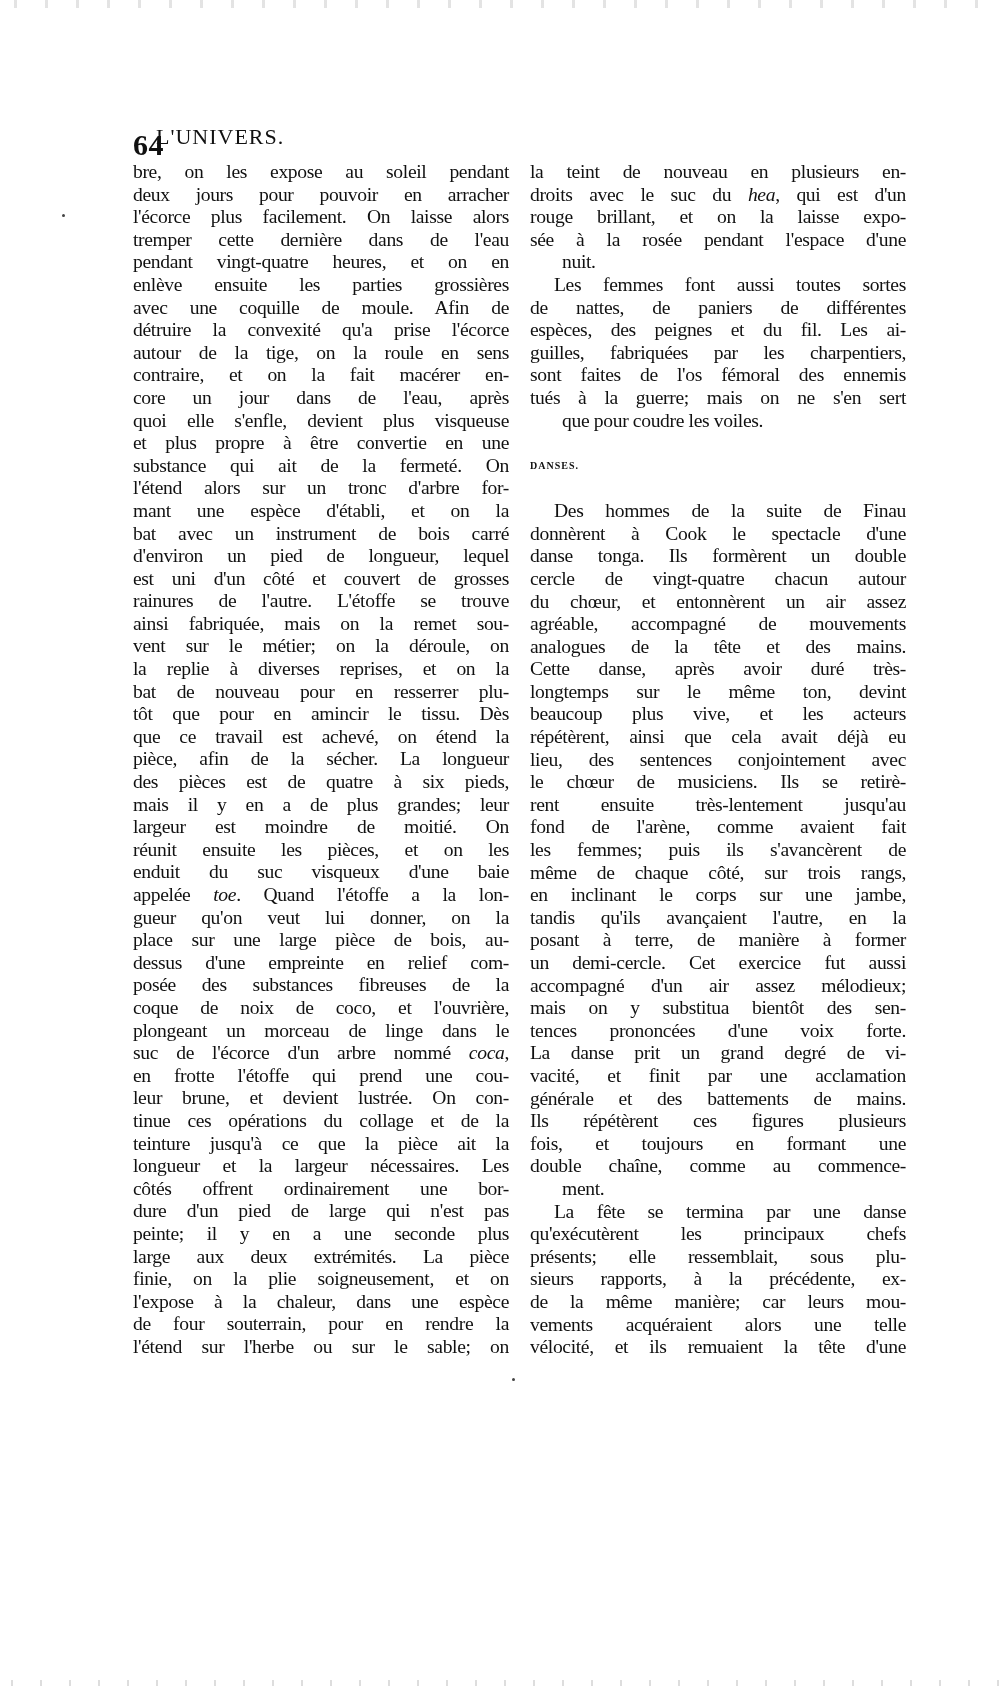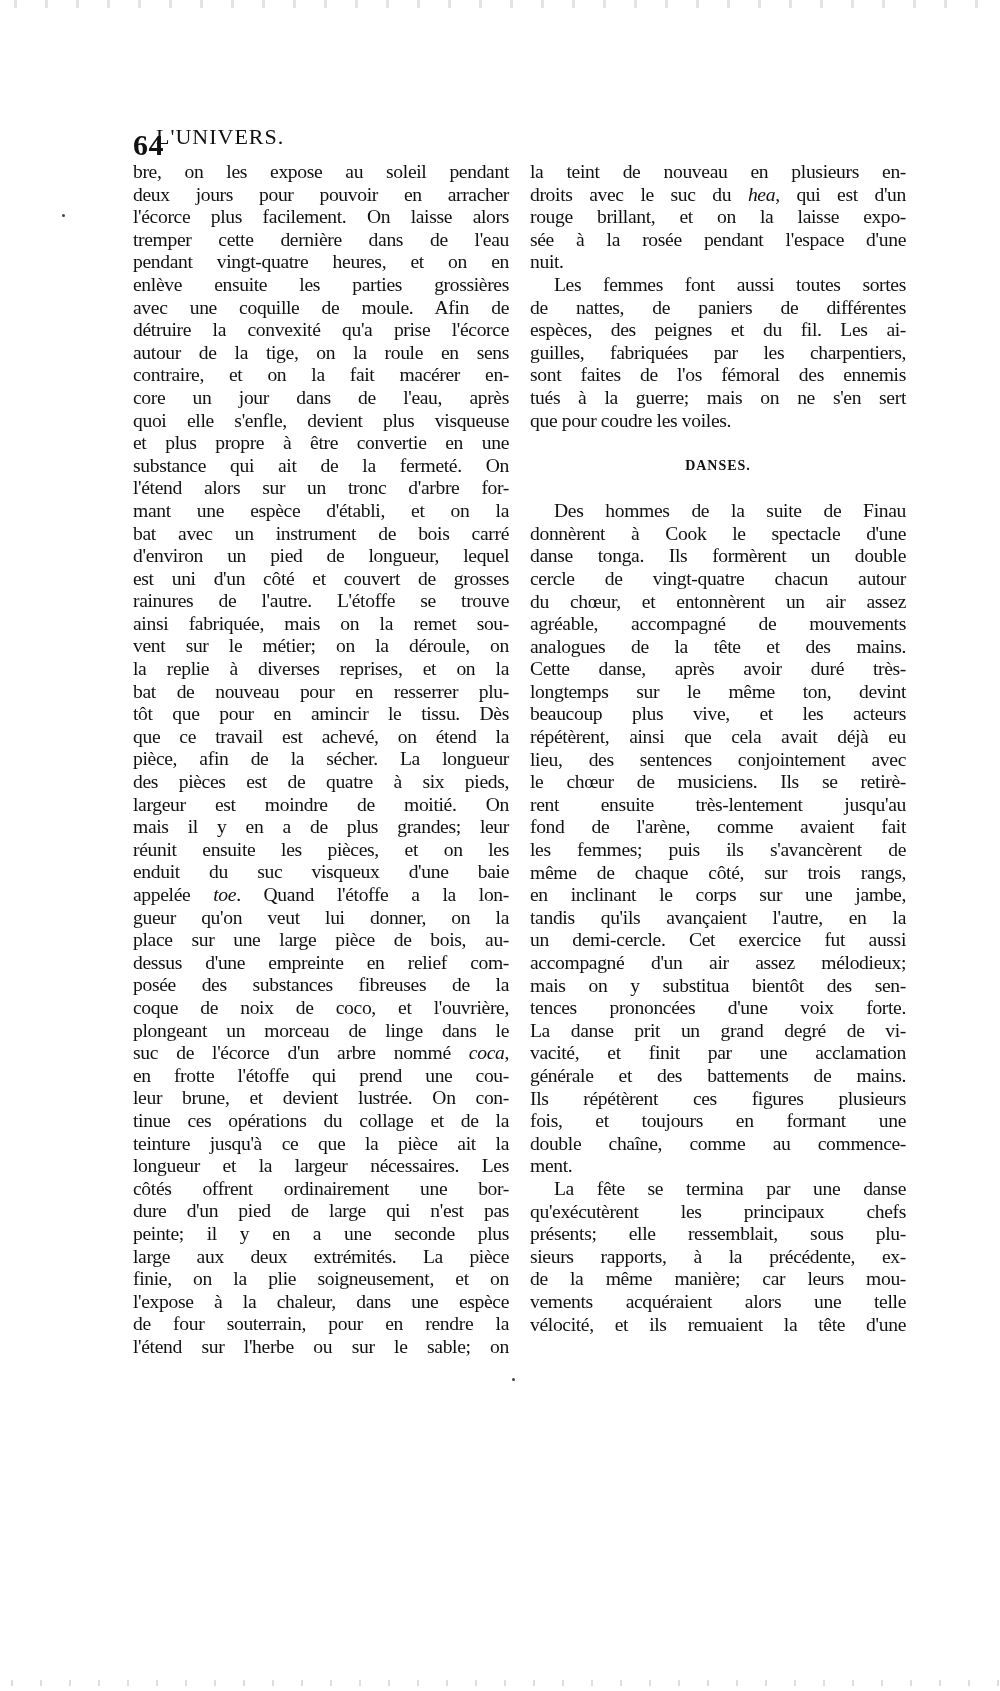--- a/index.html
+++ b/index.html
@@ -68,29 +68,29 @@
     font-size: 19.6px;
     text-align: justify;
     text-align-last: justify;
     white-space: nowrap;
     overflow: visible;
     letter-spacing: -0.35px;
     word-spacing: 0px;
   }
   .line.last {
     text-align-last: left;
+    margin-left: 32px;
   }
   .line.indent {
     padding-left: 24px;
   }
   .section-heading {
     height: 68px;
     line-height: 68px;
-    text-align: center;
-    font-size: 14px;
+    font-size: 10px;
     font-weight: bold;
     letter-spacing: 1px;
   }
   .margin-dot {
     position: absolute;
     width: 3px;
     height: 3px;
     background: #444;
     border-radius: 50%;
   }
@@ -128,22 +128,22 @@
     <div class="line">est uni d'un côté et couvert de grosses</div>
     <div class="line">rainures de l'autre. L'étoffe se trouve</div>
     <div class="line">ainsi fabriquée, mais on la remet sou-</div>
     <div class="line">vent sur le métier; on la déroule, on</div>
     <div class="line">la replie à diverses reprises, et on la</div>
     <div class="line">bat de nouveau pour en resserrer plu-</div>
     <div class="line">tôt que pour en amincir le tissu. Dès</div>
     <div class="line">que ce travail est achevé, on étend la</div>
     <div class="line">pièce, afin de la sécher. La longueur</div>
     <div class="line">des pièces est de quatre à six pieds,</div>
+    <div class="line">mais il y en a de plus grandes; leur</div>
     <div class="line">largeur est moindre de moitié. On</div>
-    <div class="line">mais il y en a de plus grandes; leur</div>
     <div class="line">réunit ensuite les pièces, et on les</div>
     <div class="line">enduit du suc visqueux d'une baie</div>
     <div class="line">appelée <em>toe</em>. Quand l'étoffe a la lon-</div>
     <div class="line">gueur qu'on veut lui donner, on la</div>
     <div class="line">place sur une large pièce de bois, au-</div>
     <div class="line">dessus d'une empreinte en relief com-</div>
     <div class="line">posée des substances fibreuses de la</div>
     <div class="line">coque de noix de coco, et l'ouvrière,</div>
     <div class="line">plongeant un morceau de linge dans le</div>
     <div class="line">suc de l'écorce d'un arbre nommé <em>coca</em>,</div>
@@ -193,20 +193,21 @@
       <div class="line">beaucoup plus vive, et les acteurs</div>
       <div class="line">répétèrent, ainsi que cela avait déjà eu</div>
       <div class="line">lieu, des sentences conjointement avec</div>
       <div class="line">le chœur de musiciens. Ils se retirè-</div>
       <div class="line">rent ensuite très-lentement jusqu'au</div>
       <div class="line">fond de l'arène, comme avaient fait</div>
       <div class="line">les femmes; puis ils s'avancèrent de</div>
       <div class="line">même de chaque côté, sur trois rangs,</div>
       <div class="line">en inclinant le corps sur une jambe,</div>
       <div class="line">tandis qu'ils avançaient l'autre, en la</div>
+      <div class="line">posant à terre, de manière à former</div>
       <div class="line">un demi-cercle. Cet exercice fut aussi</div>
       <div class="line">accompagné d'un air assez mélodieux;</div>
       <div class="line">mais on y substitua bientôt des sen-</div>
       <div class="line">tences prononcées d'une voix forte.</div>
       <div class="line">La danse prit un grand degré de vi-</div>
       <div class="line">vacité, et finit par une acclamation</div>
       <div class="line">générale et des battements de mains.</div>
       <div class="line">Ils répétèrent ces figures plusieurs</div>
       <div class="line">fois, et toujours en formant une</div>
       <div class="line">double chaîne, comme au commence-</div>

